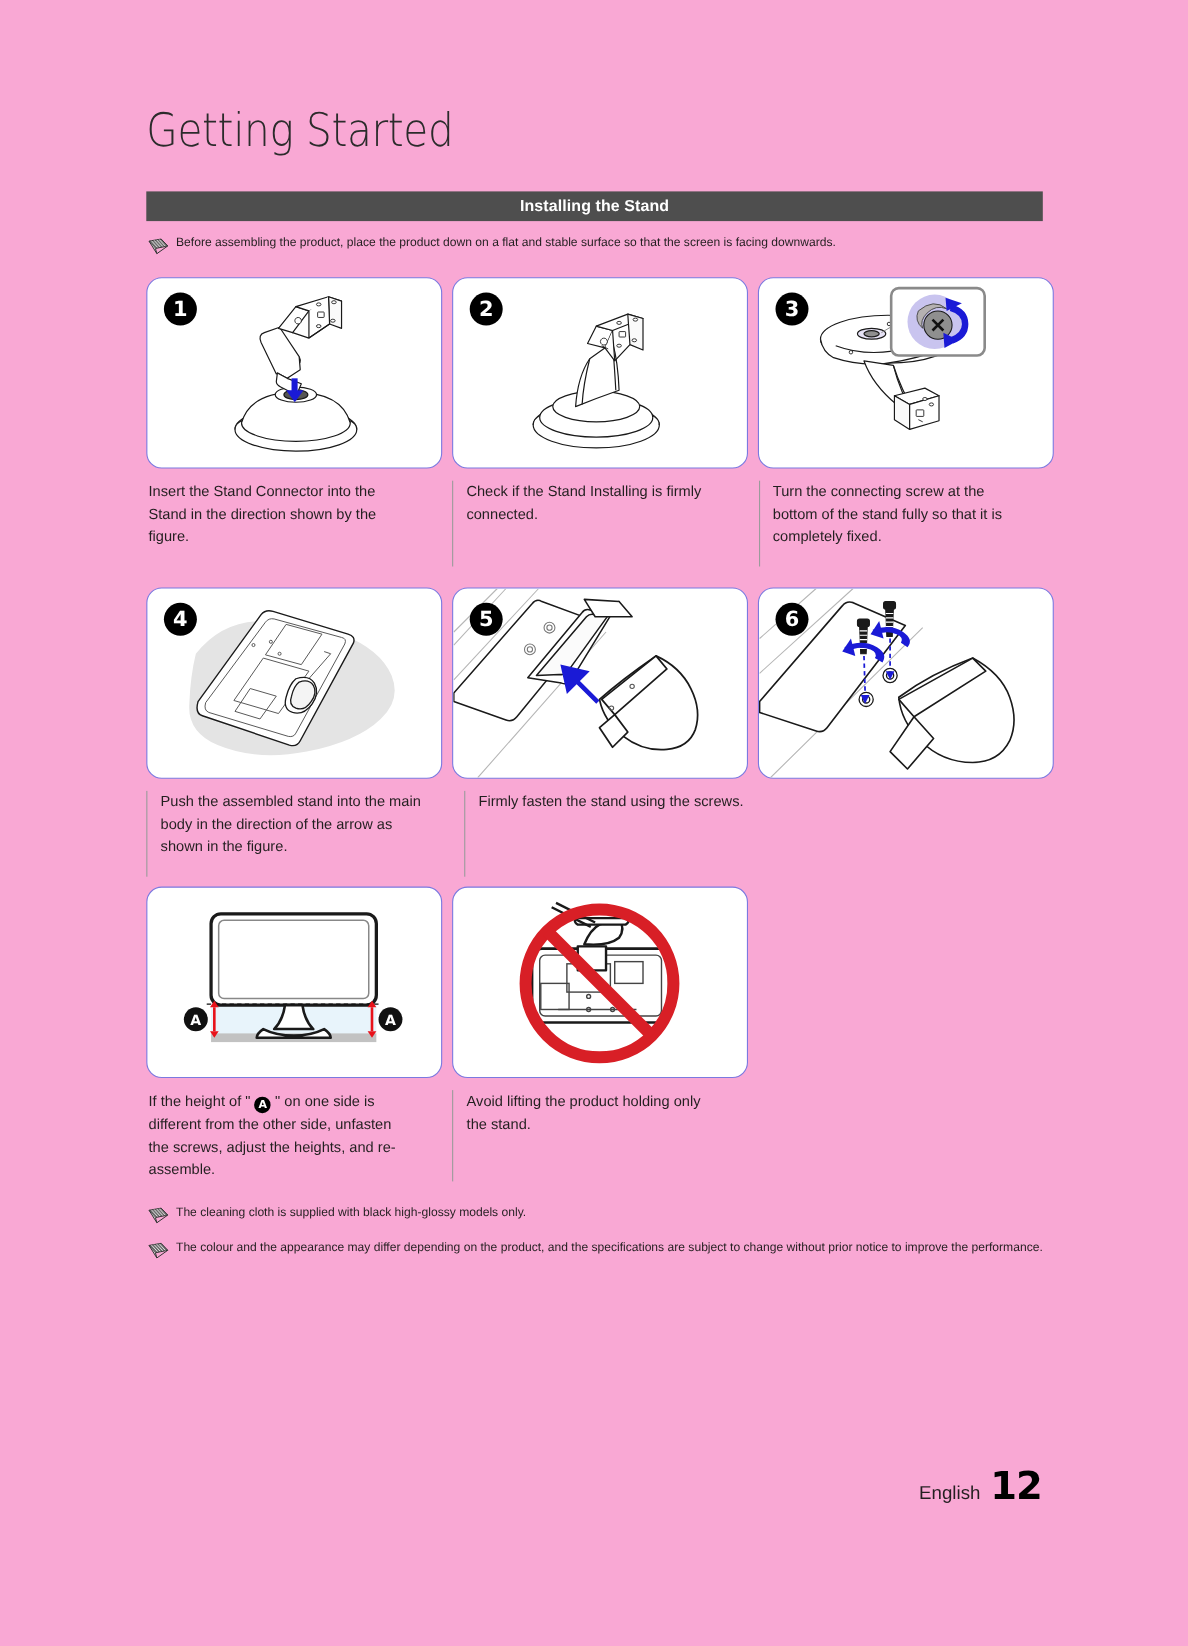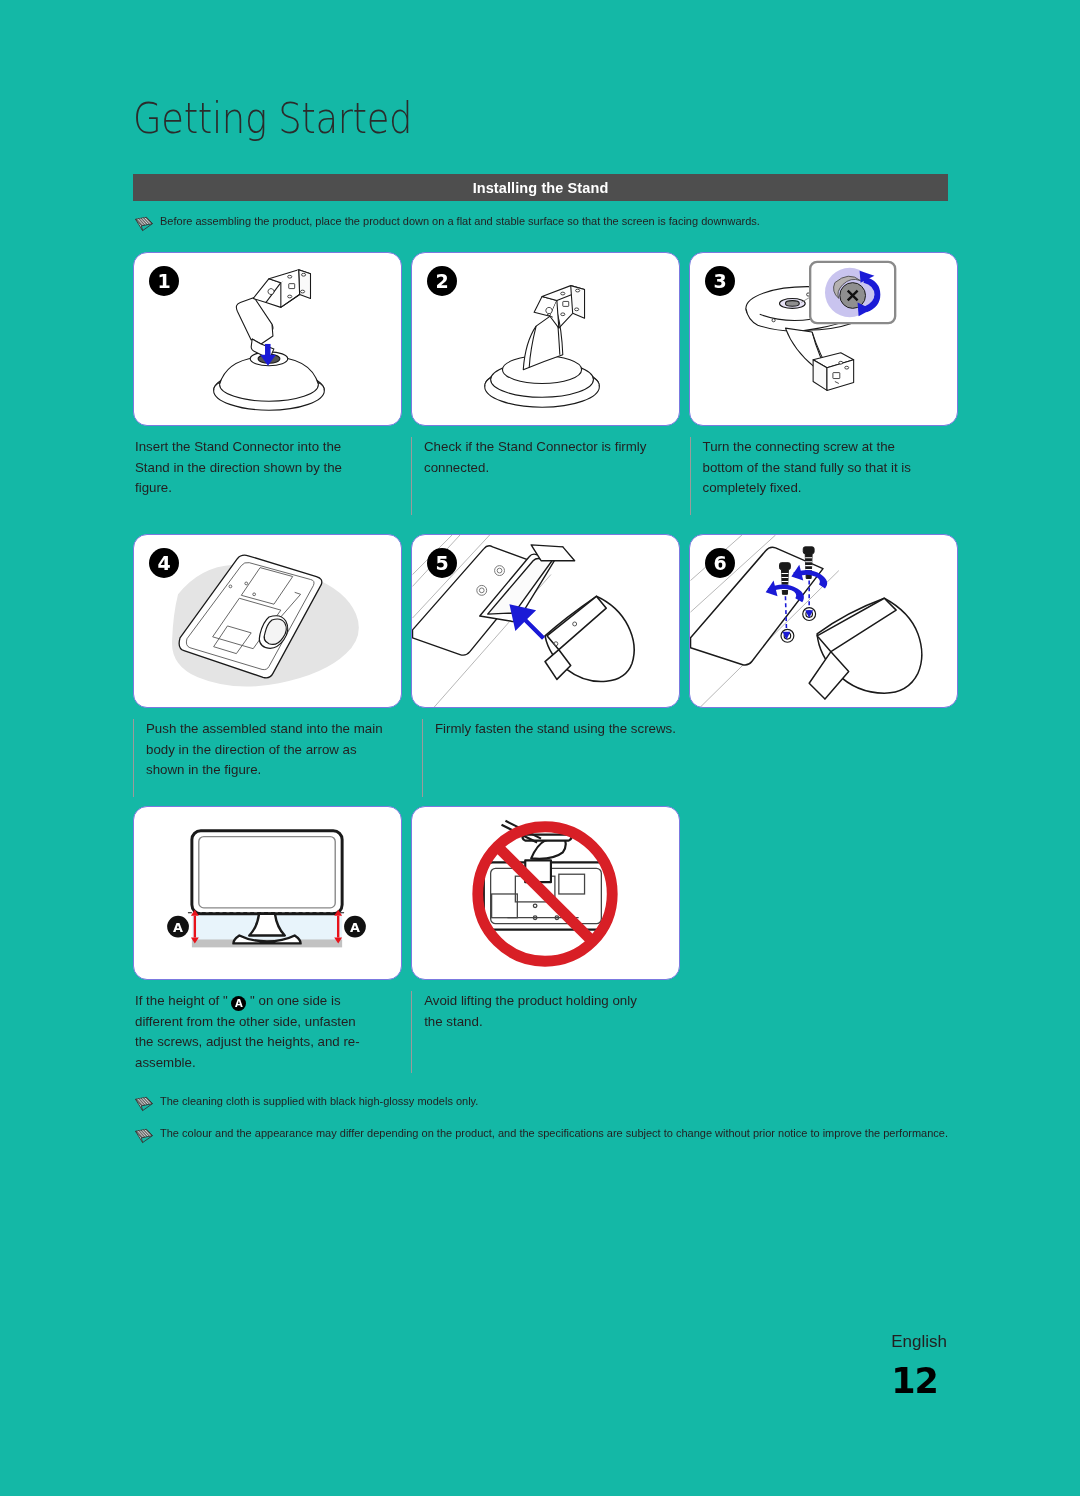--- a/index.html
+++ b/index.html
@@ -10,21 +10,21 @@
   }
   body {
     width: 1080px; height: 1496px;
     font-family: "Liberation Sans", sans-serif;
     color: #231f20;
     overflow: hidden;
   }
   .page {
     position: relative;
     width: 1080px; height: 1496px;
-    background: #14b8a6;
+    background: #f9a8d4;
   }
   .content {
     position: absolute;
     left: 133px; top: 0; width: 815px;
   }
 
   
   .page-title {
     font-family: "DejaVu Sans", sans-serif;
     font-weight: 300;
@@ -146,21 +146,20 @@
   .caution-row { margin-top: 9px; }
 
   
   .footer {
     position: absolute;
     right: 133px;
     top: 1332px;
     display: flex;
     align-items: baseline;
     gap: 9px;
-    flex-direction: column;
   }
   .footer .lang {
     font-size: 17px;
     color: #231f20;
   }
   .footer .pageno {
     font-size: 35px;
     font-weight: bold;
     color: #000000;
     font-family: "DejaVu Sans", sans-serif;
@@ -315,21 +314,21 @@
                 <path d="M183 57 L170 64 L169 50 Z"></path>
               </g>
             </g>
           </svg>
         </div>
       </div>
     </div>
 
     <div class="captions-row">
       <div class="caption-cell first">Insert the Stand Connector into the Stand in the direction shown by the figure.</div>
-      <div class="caption-cell with-rule">Check if the Stand Connector is firmly connected.</div>
+      <div class="caption-cell with-rule">Check if the Stand Installing is firmly connected.</div>
       <div class="caption-cell with-rule">Turn the connecting screw at the bottom of the stand fully so that it is completely fixed.</div>
     </div>
 
     <div class="steps-row">
 
       <div class="step-cell">
         <div class="figure-box">
           <div class="badge">4</div>
           <svg viewBox="0 0 269 174">
 

